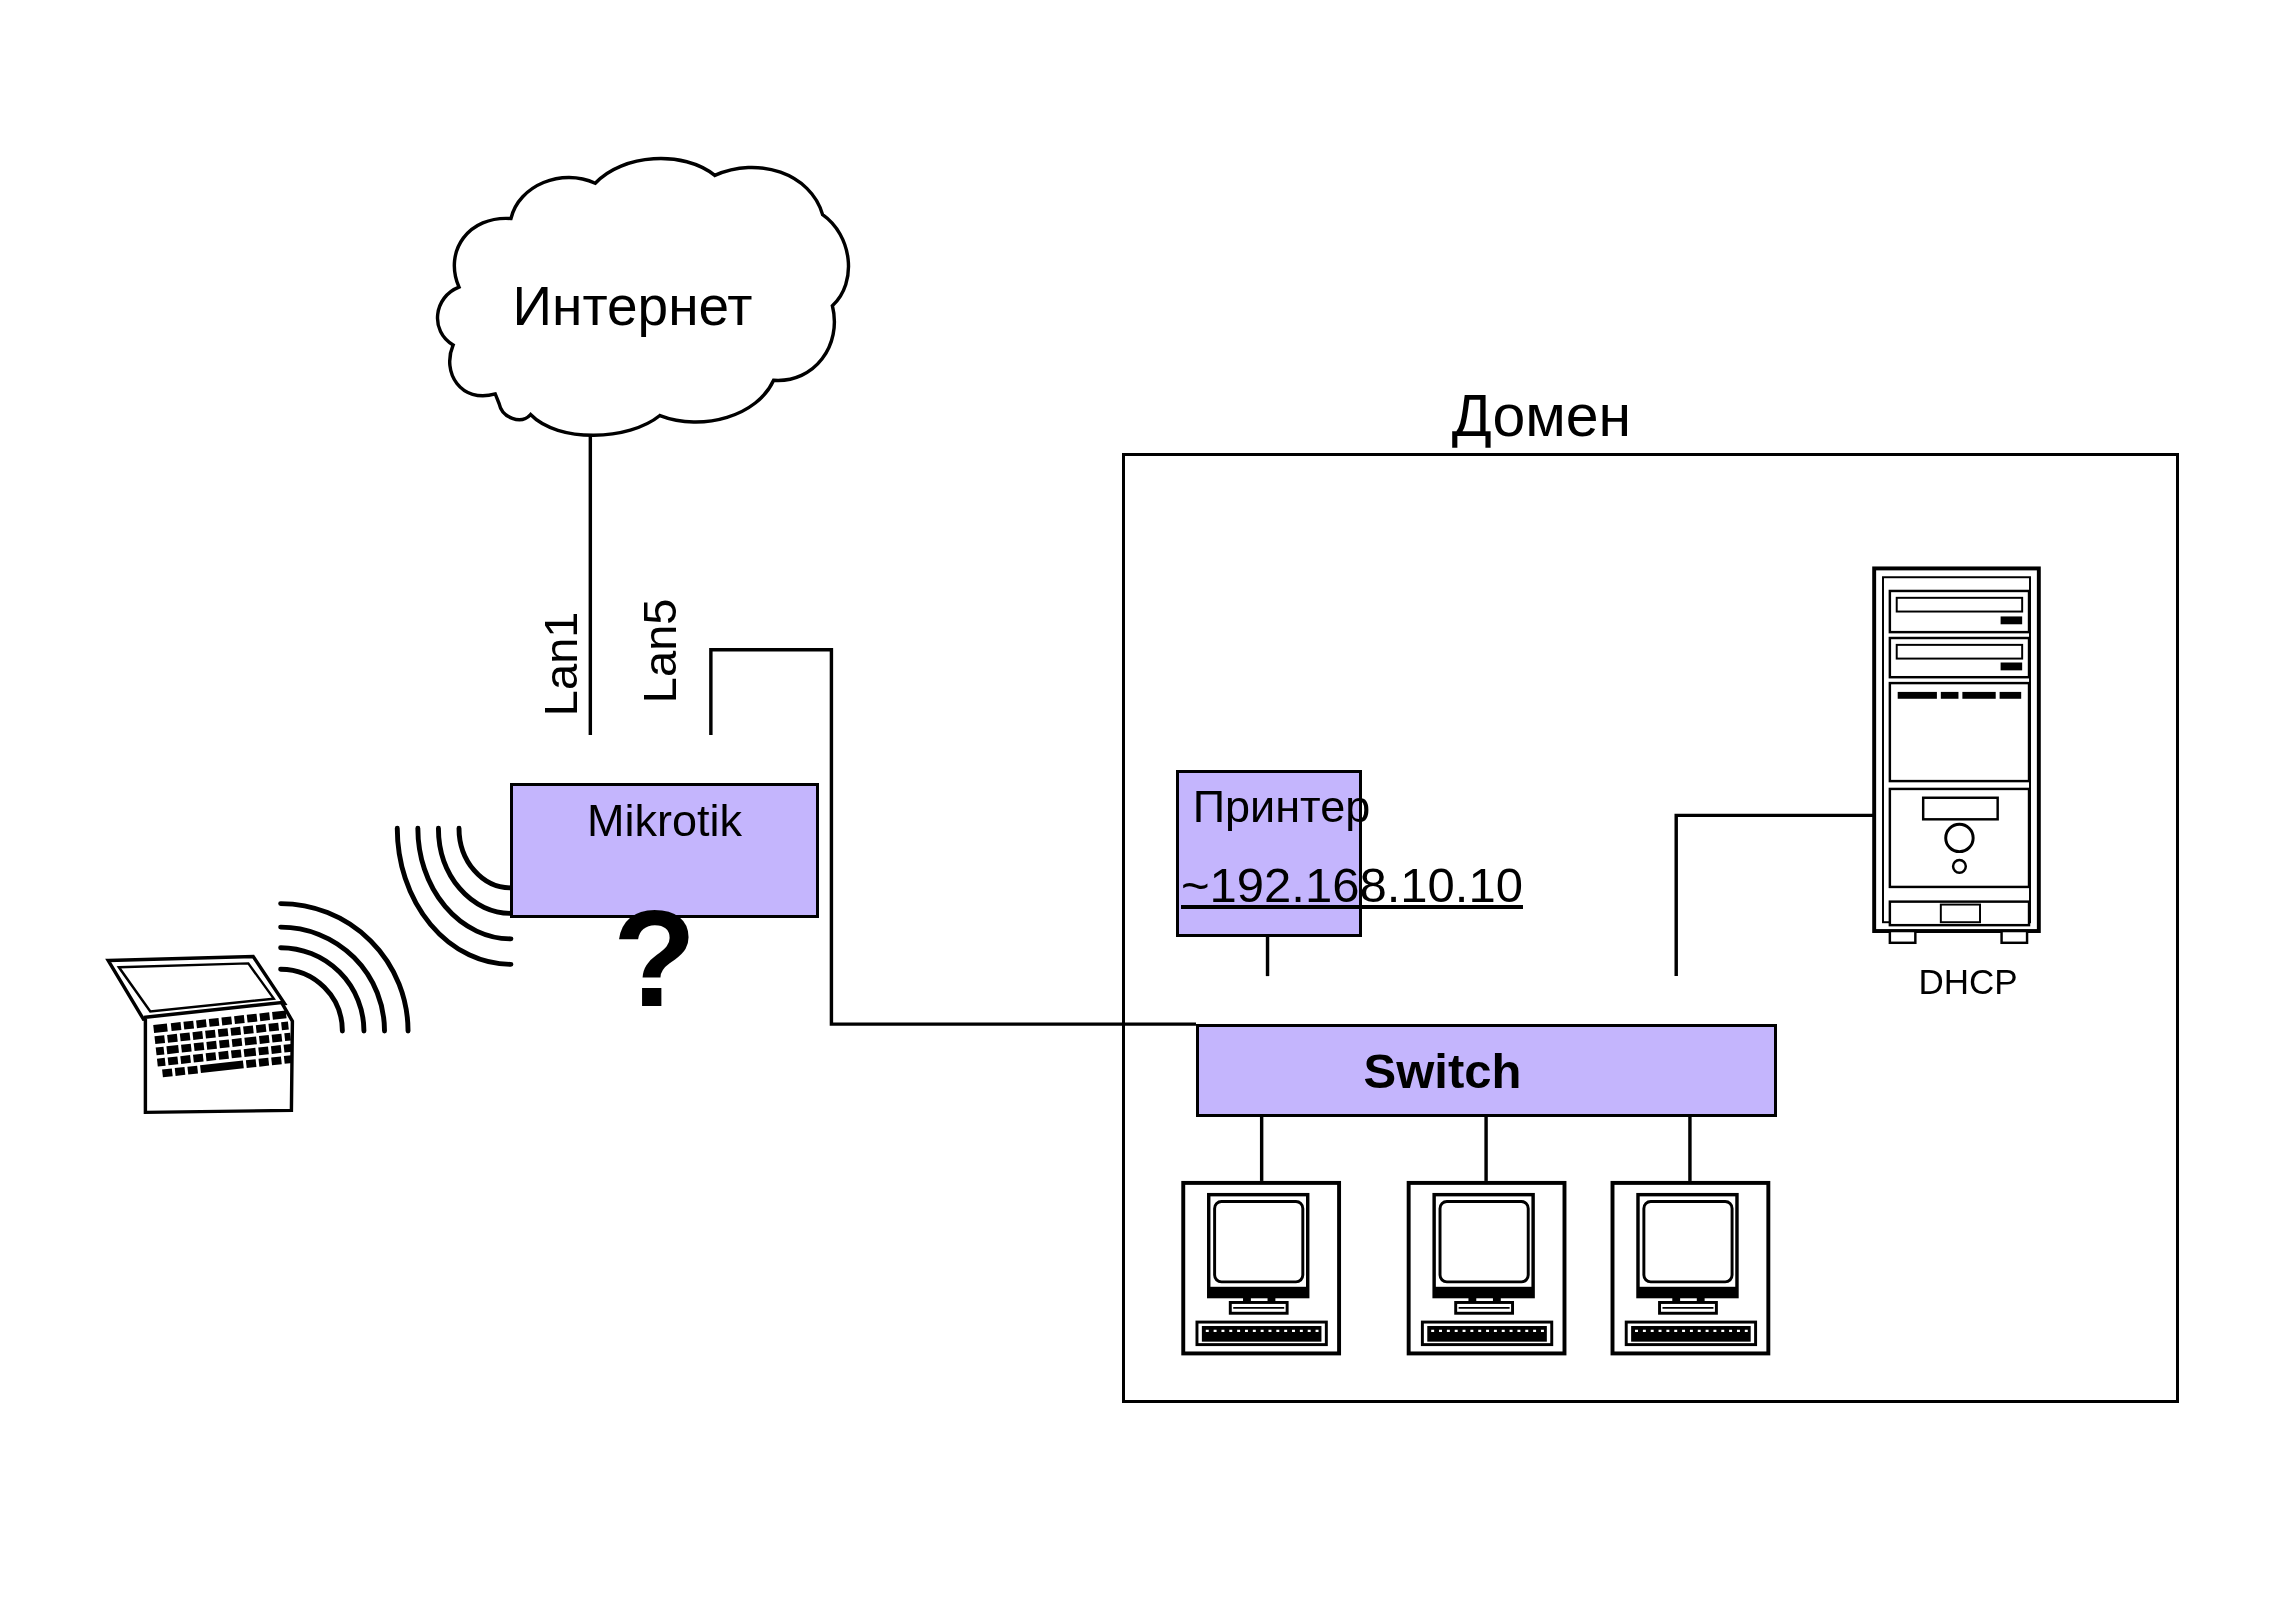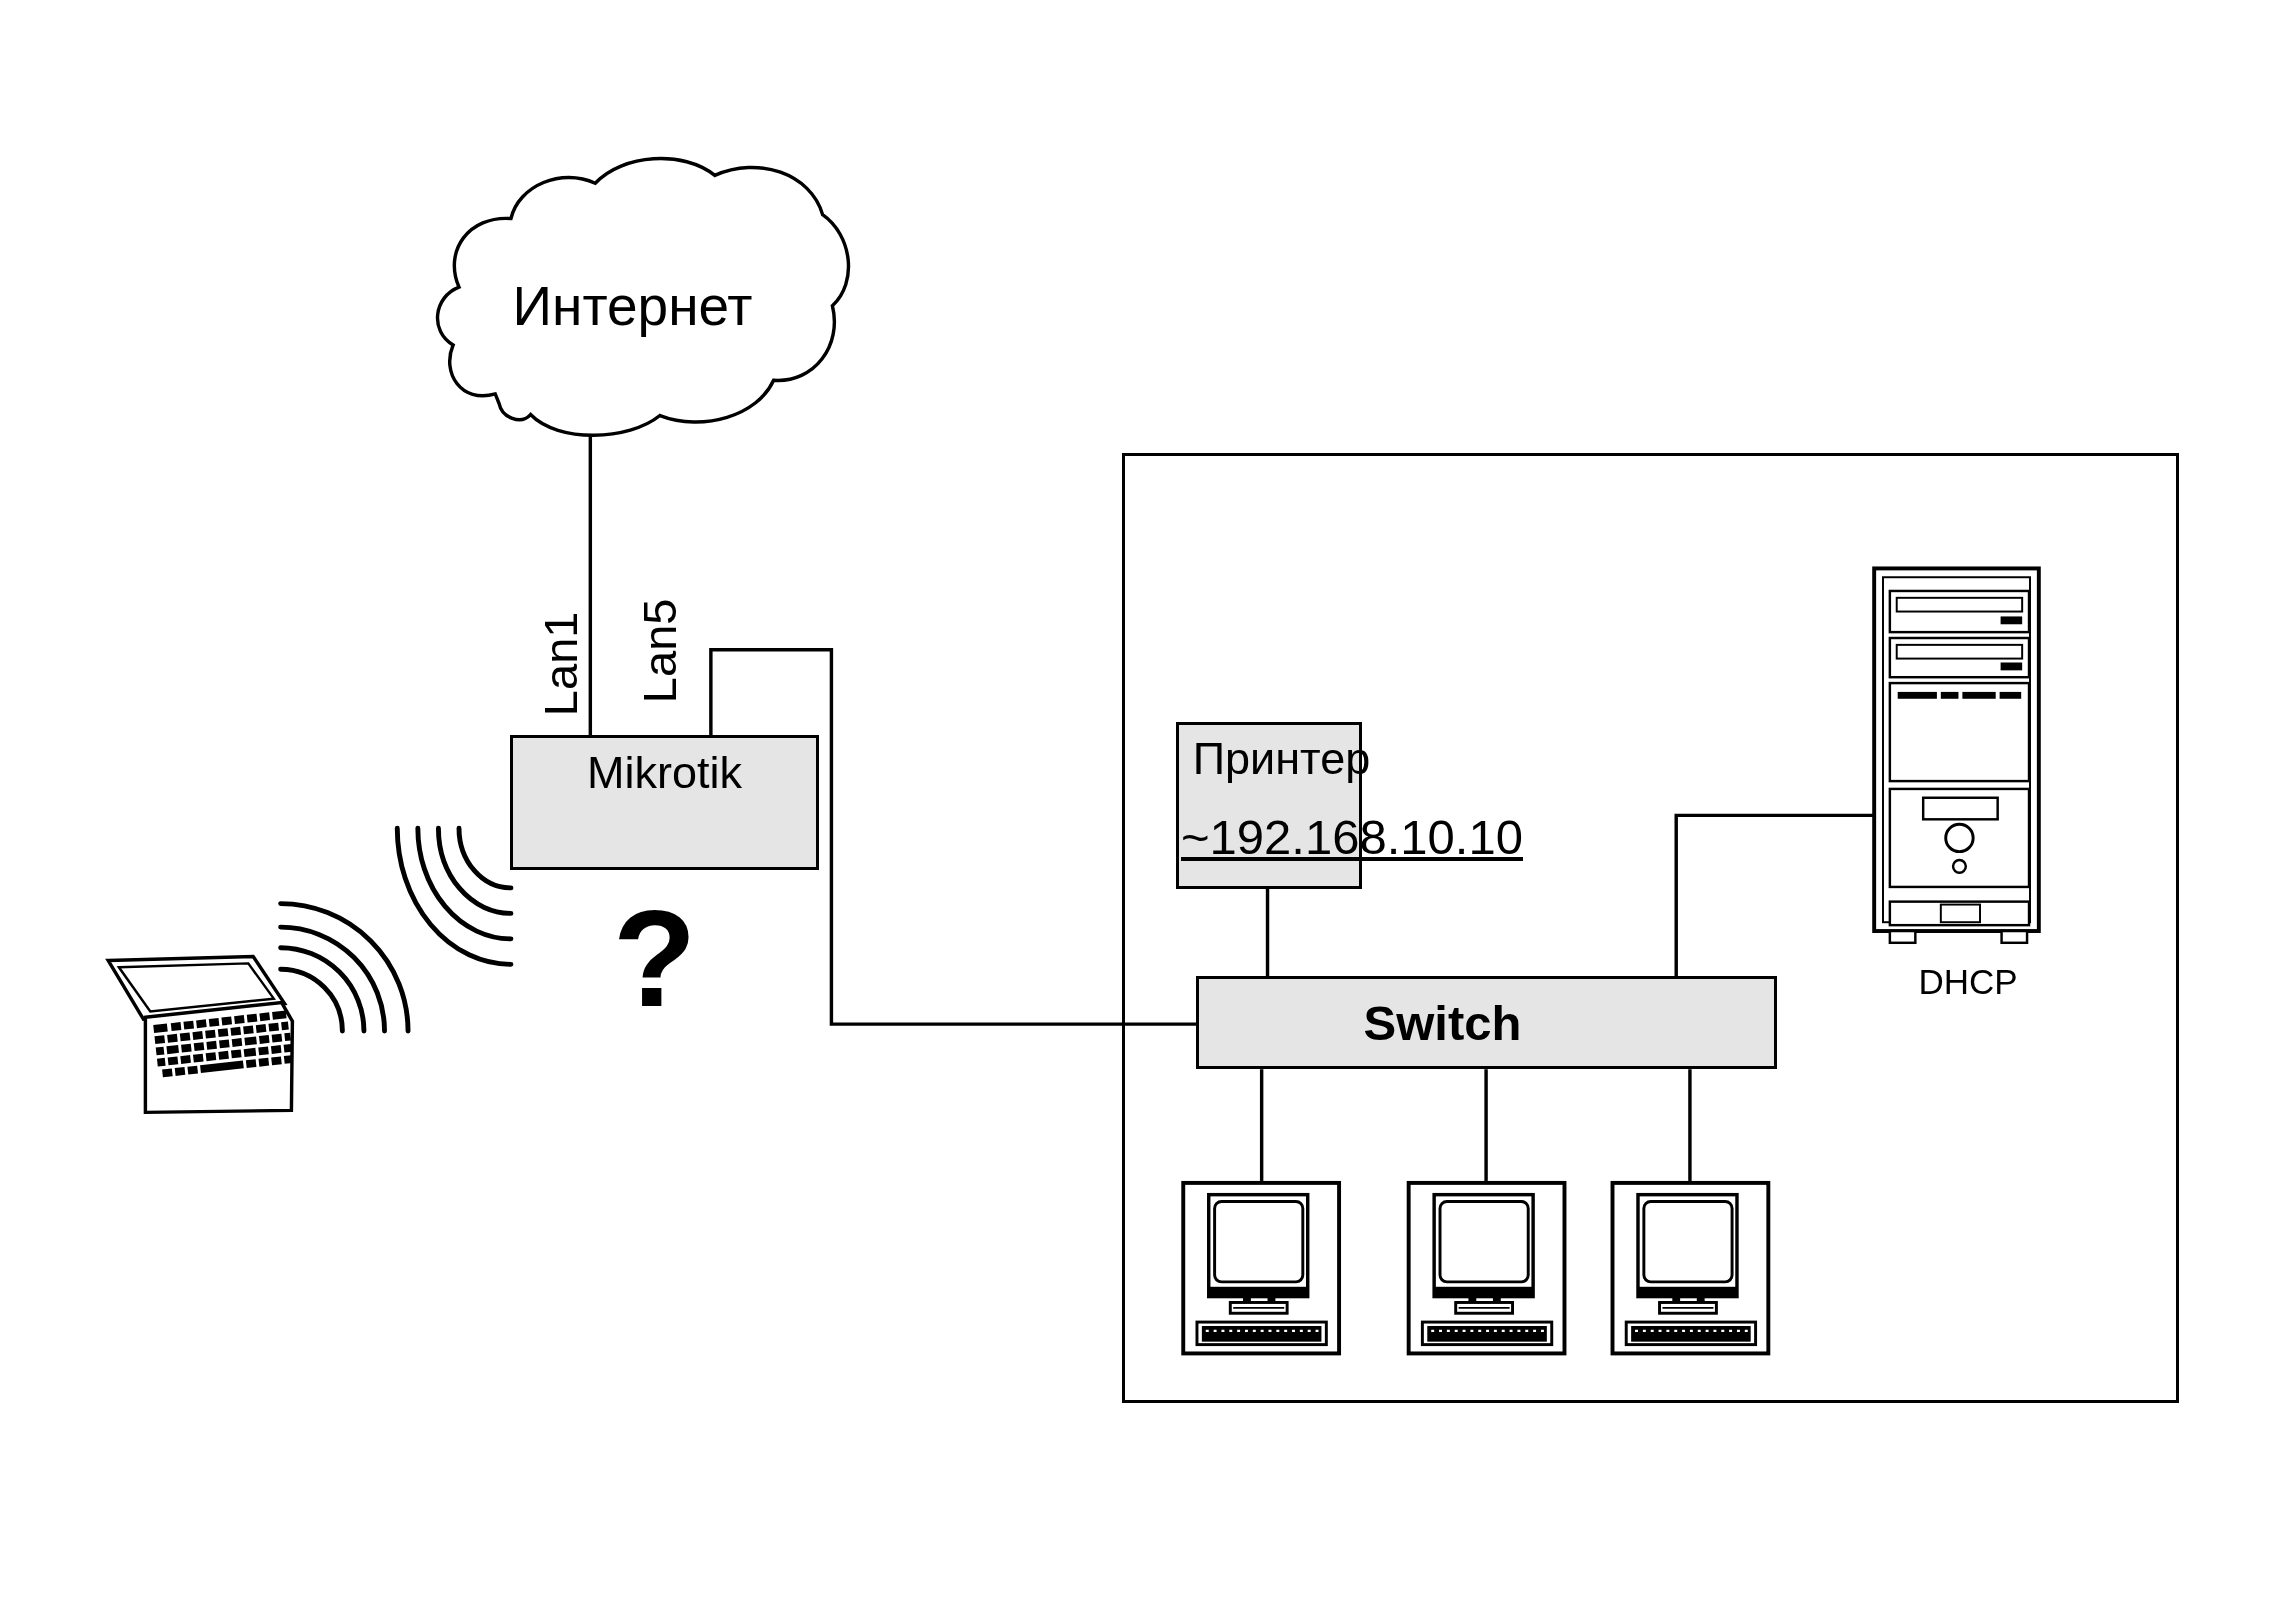--- a/index.html
+++ b/index.html
@@ -12,22 +12,23 @@
   }
   #canvas{position:relative;width:2157px;height:1620px;background:#fff;}
   #lineart{position:absolute;left:0;top:0;z-index:0;}
   .abs{position:absolute;z-index:2;}
   .label{white-space:nowrap;line-height:1.1;}
   .center{text-align:center;}
 
   
   .node-box{
     position:absolute;z-index:2;
-    background:#e5e5e5;border:3.9px solid #000;
+    background:#c4b5fd;border:3.9px solid #000;
     box-sizing:border-box;
+    margin-top:48px;
   }
   #mikrotik-box{left:510px;top:735px;width:309px;height:135px;font-size:45px;}
   #mikrotik-box .inner{padding-top:9.8px;text-align:center;line-height:1.25;}
   #printer-box{left:1176px;top:722px;width:186px;height:167px;font-size:45px;overflow:visible;}
   #printer-name{position:absolute;left:13.7px;top:9px;}
   #printer-ip{position:absolute;left:2px;top:86px;font-size:49px;text-decoration:underline;}
   #switch-box{left:1196px;top:976px;width:581px;height:93px;font-size:49px;}
   #switch-box .inner{padding-top:17.6px;text-align:center;transform:translateX(-44px);font-weight:bold;}
   #domain-box{
     position:absolute;z-index:1;
@@ -222,20 +223,21 @@
   <div class="abs label center rot-label" id="lan5-label">Lan5</div>
 
   <div class="node-box" id="mikrotik-box">
     <div class="inner">
       <div class="label">Mikrotik</div>
     </div>
   </div>
 
   <div class="abs label" id="question-mark">?</div>
 
+  <div class="abs label center" id="domain-label">Домен</div>
 
   <div class="node-box" id="printer-box">
     <div class="label" id="printer-name">Принтер</div>
     <div class="label" id="printer-ip">~192.168.10.10</div>
   </div>
 
   <div class="node-box" id="switch-box">
     <div class="inner label">Switch</div>
   </div>
 

